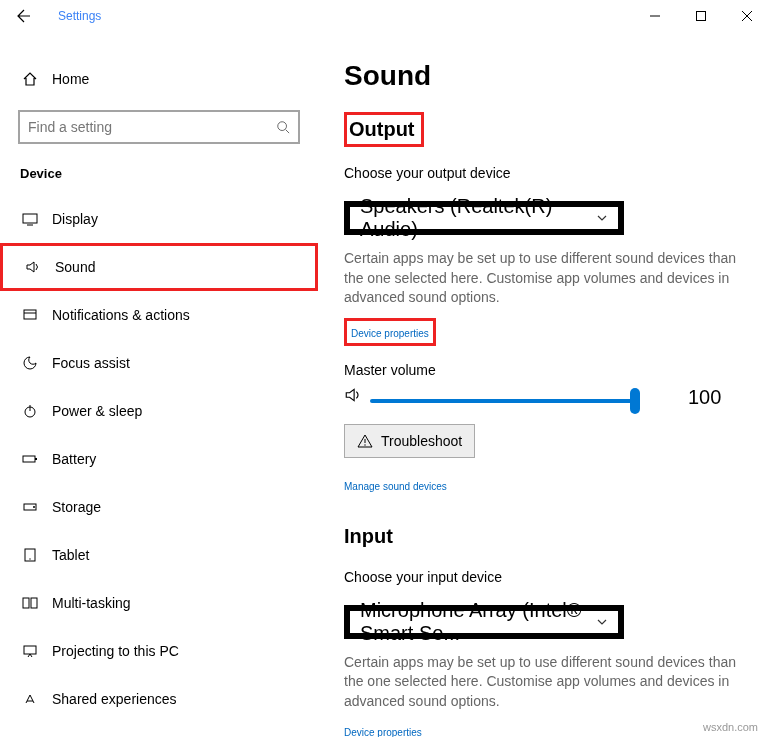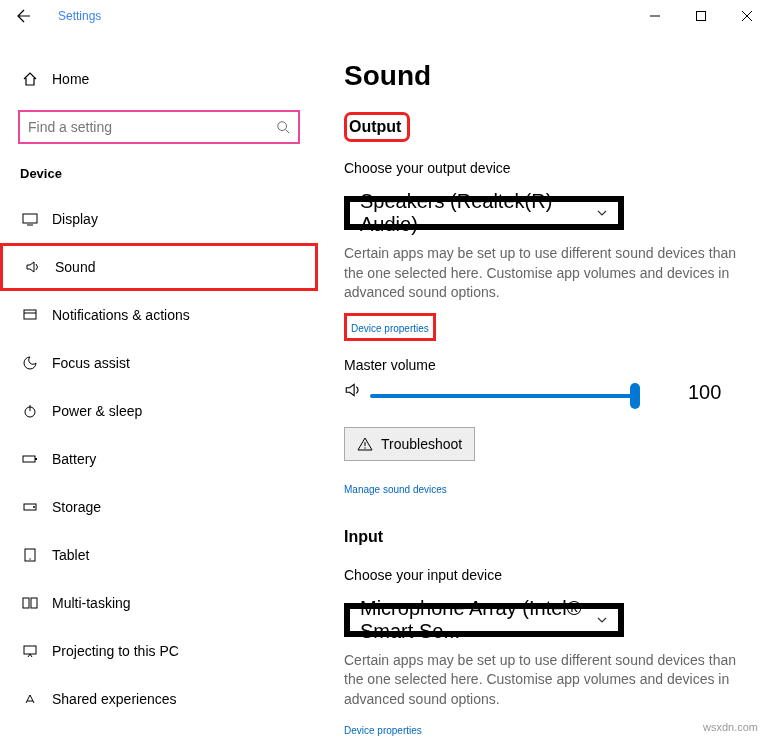--- a/index.html
+++ b/index.html
@@ -9,45 +9,45 @@
   .back-btn { width: 32px; height: 32px; display: flex; align-items: center; justify-content: center; }
   .title-text { font-size: 12px; padding-left: 18px; color: #3b82f6; }
   .titlebar-right { margin-left: auto; display: flex; }
   .winbtn { width: 46px; height: 32px; display: flex; align-items: center; justify-content: center; }
   .container { display: flex; height: calc(737px - 32px); }
   .sidebar { width: 320px; padding: 0 2px 0 0; }
   .home-row { display: flex; align-items: center; height: 46px; padding-left: 18px; margin-top: 24px; }
   .home-row .icon { width: 24px; display: flex; justify-content: center; }
   .home-row .lbl { font-size: 14px; padding-left: 10px; }
   .search-wrap { padding: 8px 18px 0 18px; }
-  .search-box { display: flex; align-items: center; border: 2px solid #ec4899; height: 34px; padding: 0 8px; }
+  .search-box { display: flex; align-items: center; border: 2px solid #a3a3a3; height: 34px; padding: 0 8px; }
   .search-box input { border: none; outline: none; flex: 1; font-size: 14px; }
   .search-box input::placeholder { color: #777; }
   .search-icon { color: #555; }
   .cat { font-size: 13px; font-weight: 600; padding: 22px 0 14px 20px; }
   .nav { list-style: none; }
   .nav li { display: flex; align-items: center; height: 48px; padding-left: 18px; font-size: 14px; color: #000; }
   .nav li .icon { width: 24px; display: flex; justify-content: center; color: #333; }
   .nav li .lbl { padding-left: 10px; }
   .nav li.selected { background: transparent; }
   .red-box { border: 3px solid #e22; }
   .main { flex: 1; padding: 28px 10px 0 24px; overflow-y: auto; }
   .page-title { font-size: 28px; font-weight: 600; margin-bottom: 20px; }
-  .section-title { font-size: 16px; font-weight: 600; display: inline-block; padding: 3px 6px 3px 2px; border-radius: 7px; }
+  .section-title { font-size: 20px; font-weight: 600; display: inline-block; padding: 3px 6px 3px 2px; }
   .label { font-size: 14px; margin-top: 18px; }
   .dropdown { margin-top: 20px; border: 6px solid #000000; width: 280px; height: 34px; display: flex; align-items: center; padding: 0 10px; font-size: 20px; justify-content: space-between; }
   .desc { font-size: 14px; color: #666; margin-top: 14px; line-height: 1.4; max-width: 410px; }
   .link { color: #0067c0; font-size: 10px; display: inline-block; }
   .link-box { padding: 2px 4px; display: inline-block; margin-top: 10px; }
   .slider-row { display: flex; margin-top: 8px; }
   .slider-track { position: relative; flex: 1; height: 30px; display: flex; align-items: center; margin-left: 8px; max-width: 270px; }
   .slider-line { height: 4px; background: #0078d4; width: 100%; border-radius: 2px; }
   .slider-thumb { position: absolute; right: 0; width: 10px; height: 26px; background: #0078d4; border-radius: 5px; }
   .slider-val { font-size: 20px; margin-left: 48px; }
-  .btn { border: 1px solid #aaa; background: #eee; height: 34px; display: inline-flex; align-items: center; padding: 0 12px; font-size: 14px; margin-top: 16px; }
+  .btn { border: 1px solid #aaa; background: #eee; height: 34px; display: inline-flex; align-items: center; padding: 0 12px; font-size: 14px; margin-top: 8px; }
   .btn .icon { margin-right: 8px; }
   .credit { position: absolute; bottom: 4px; right: 12px; font-size: 11px; color: #999; }
   svg { display: block; }
   .section-gap { height: 28px; }
 </style>
 </head>
 <body>
 
 <div class="titlebar">
   <div class="titlebar-left">

